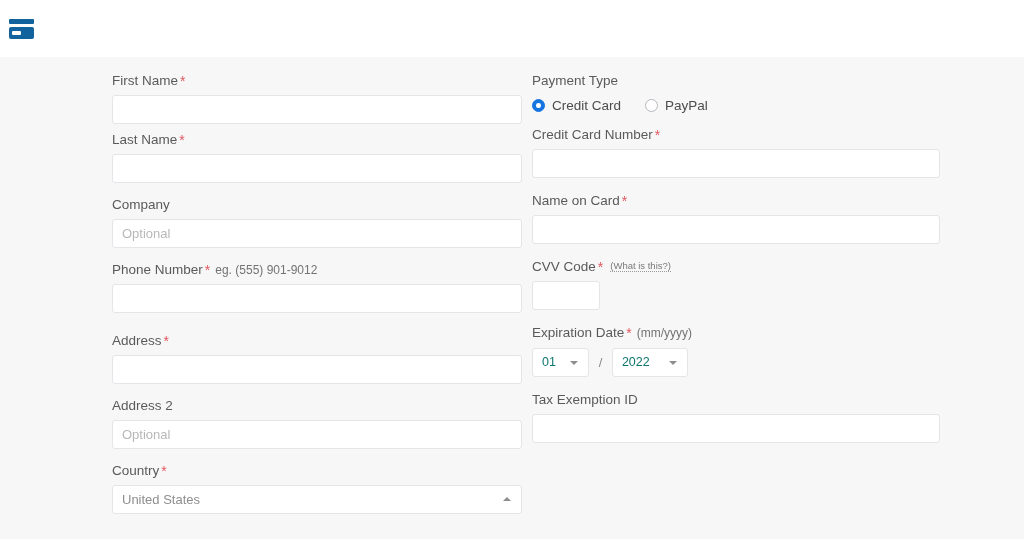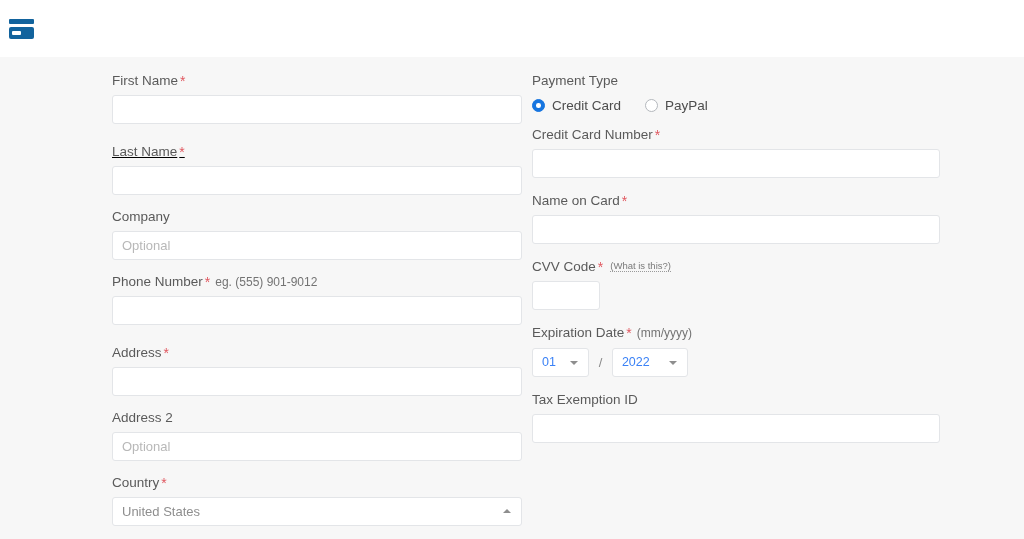--- a/index.html
+++ b/index.html
@@ -165,21 +165,21 @@
     background: #ffffff;
     border: 1px solid #e3e5e8;
     border-radius: 3px;
     vertical-align: middle;
   }
   .sel .val {
     position: absolute;
     left: 9px; top: 0;
     line-height: 27px;
     font-size: 12.5px;
-    color: #3b82f6;
+    color: #0f766e;
   }
   .caret-down, .caret-up {
     position: absolute;
     right: 10px; top: 12px;
     width: 0; height: 0;
     border-left: 4px solid transparent;
     border-right: 4px solid transparent;
   }
   .caret-down { border-top: 4.5px solid #8e8e8e; }
   .caret-up   { border-bottom: 4.5px solid #8e8e8e; border-top: none; top: 11px; }
@@ -221,21 +221,21 @@
 
     <div class="col-left">
 
       <div class="field" style="margin-top:16px;">
         <div class="lbl">
           <span>First Name</span><span class="req">*</span>
         </div>
         <input class="inp" type="text" placeholder="" style="">
       </div>
 
-      <div class="field" style="margin-top:20px;text-decoration:underline;">
+      <div class="field" style="margin-top:8px;">
         <div class="lbl">
           <span>Last Name</span><span class="req">*</span>
         </div>
         <input class="inp" type="text" placeholder="" style="">
       </div>
 
       <div class="field" style="margin-top:14px;">
         <div class="lbl">Company</div>
         <input class="inp" type="text" placeholder="Optional" style="">
       </div>

